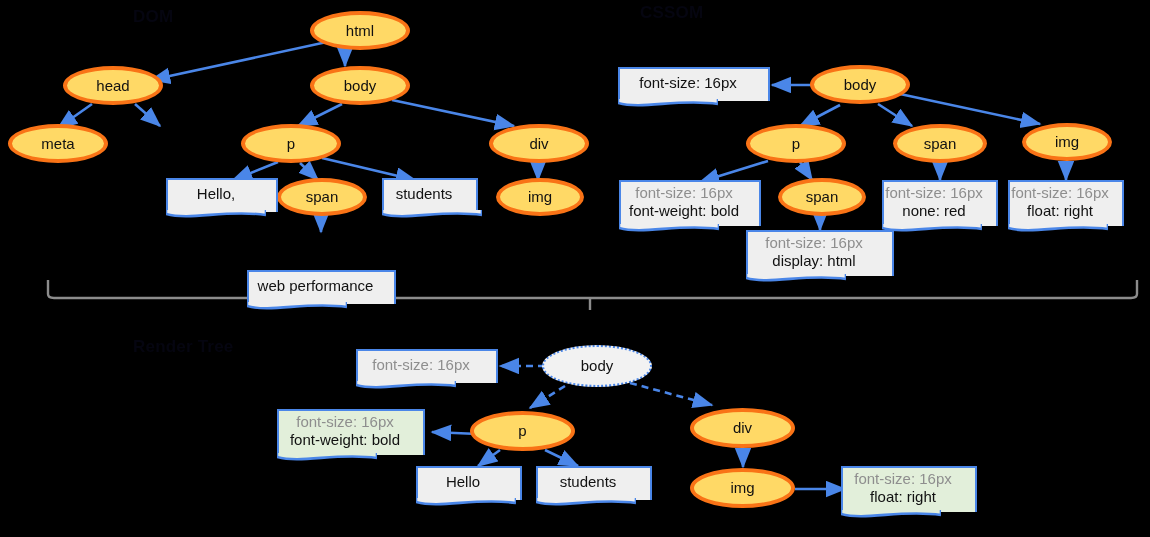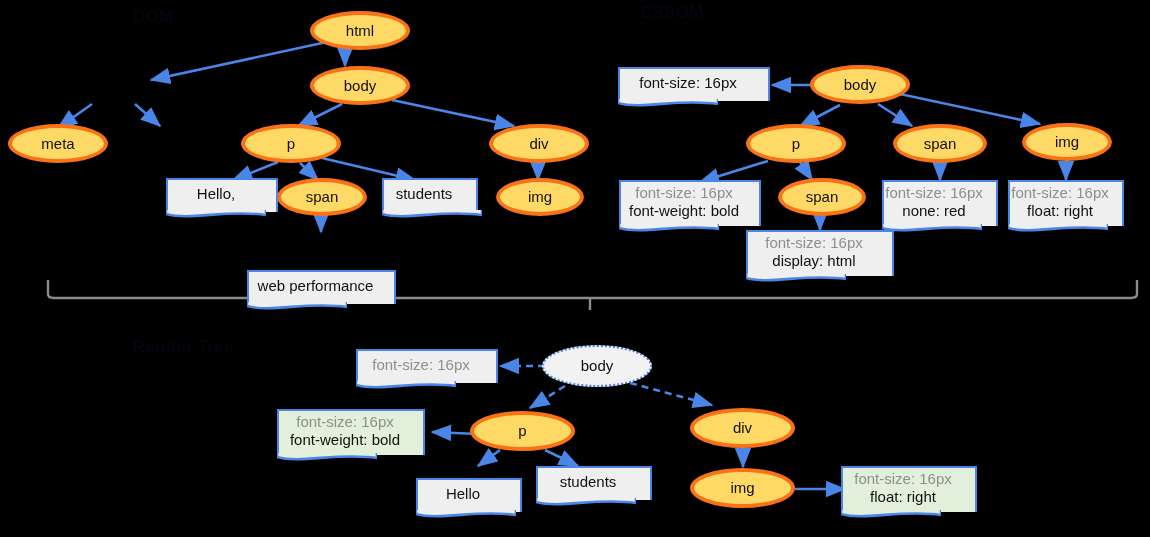--- a/index.html
+++ b/index.html
@@ -111,20 +111,23 @@
     <path d="M550,22 L550,34" stroke="#8c8c8c" stroke-width="2.4" fill="none"></path>
   </svg>
 
   <div class="title" style="left:133px;top:7px;">DOM</div>
   <div class="title" style="left:640px;top:3px;">CSSOM</div>
   <div class="title" style="left:133px;top:337px;">Render Tree</div>
 
   <div class="node ellipse" style="left:310px;top:11px;width:100px;height:39px;">
     <span>html</span>
   </div>
+  <div class="node ellipse" style="left:63px;top:66px;width:100px;height:39px;">
+    <span>head</span>
+  </div>
   <div class="node ellipse" style="left:310px;top:66px;width:100px;height:39px;">
     <span>body</span>
   </div>
   <div class="node ellipse" style="left:8px;top:124px;width:100px;height:39px;text-align:center;">
     <span>meta</span>
   </div>
   <div class="node ellipse" style="left:241px;top:124px;width:100px;height:39px;">
     <span>p</span>
   </div>
   <div class="node ellipse" style="left:489px;top:124px;width:100px;height:39px;">
@@ -254,21 +257,21 @@
   <div class="node box green" style="left:277px;top:409px;width:148px;height:46px;">
     <span class="ln muted">font-size: 16px</span>
     <span class="ln strong">font-weight: bold</span>
     <svg class="wave" viewBox="0 0 100 11" preserveAspectRatio="none">
       <path d="M0,0 L0,4 C25,11 60,-1 100,5 L100,0 Z" fill="#e2efda" stroke="none"></path>
       <path d="M0,4 C25,11 60,-1 100,5" stroke="#4a86e8" stroke-width="2.6" fill="none"></path>
       <path d="M0,0 L0,4 M100,0 L100,5" stroke="#4a86e8" stroke-width="2.6" fill="none"></path>
     </svg>
   </div>
 
-  <div class="node box" style="left:416px;top:466px;width:106px;height:34px;margin-top:12px;">
+  <div class="node box" style="left:416px;top:466px;width:106px;height:34px;">
     <span class="ln">Hello</span>
     <svg class="wave" viewBox="0 0 100 11" preserveAspectRatio="none">
       <path d="M0,0 L0,4 C25,11 60,-1 100,5 L100,0 Z" fill="#efefef" stroke="none"></path>
       <path d="M0,4 C25,11 60,-1 100,5" stroke="#4a86e8" stroke-width="2.6" fill="none"></path>
       <path d="M0,0 L0,4 M100,0 L100,5" stroke="#4a86e8" stroke-width="2.6" fill="none"></path>
     </svg>
   </div>
 
   <div class="node box" style="left:536px;top:466px;width:116px;height:34px;">
     <span class="ln">students</span>

